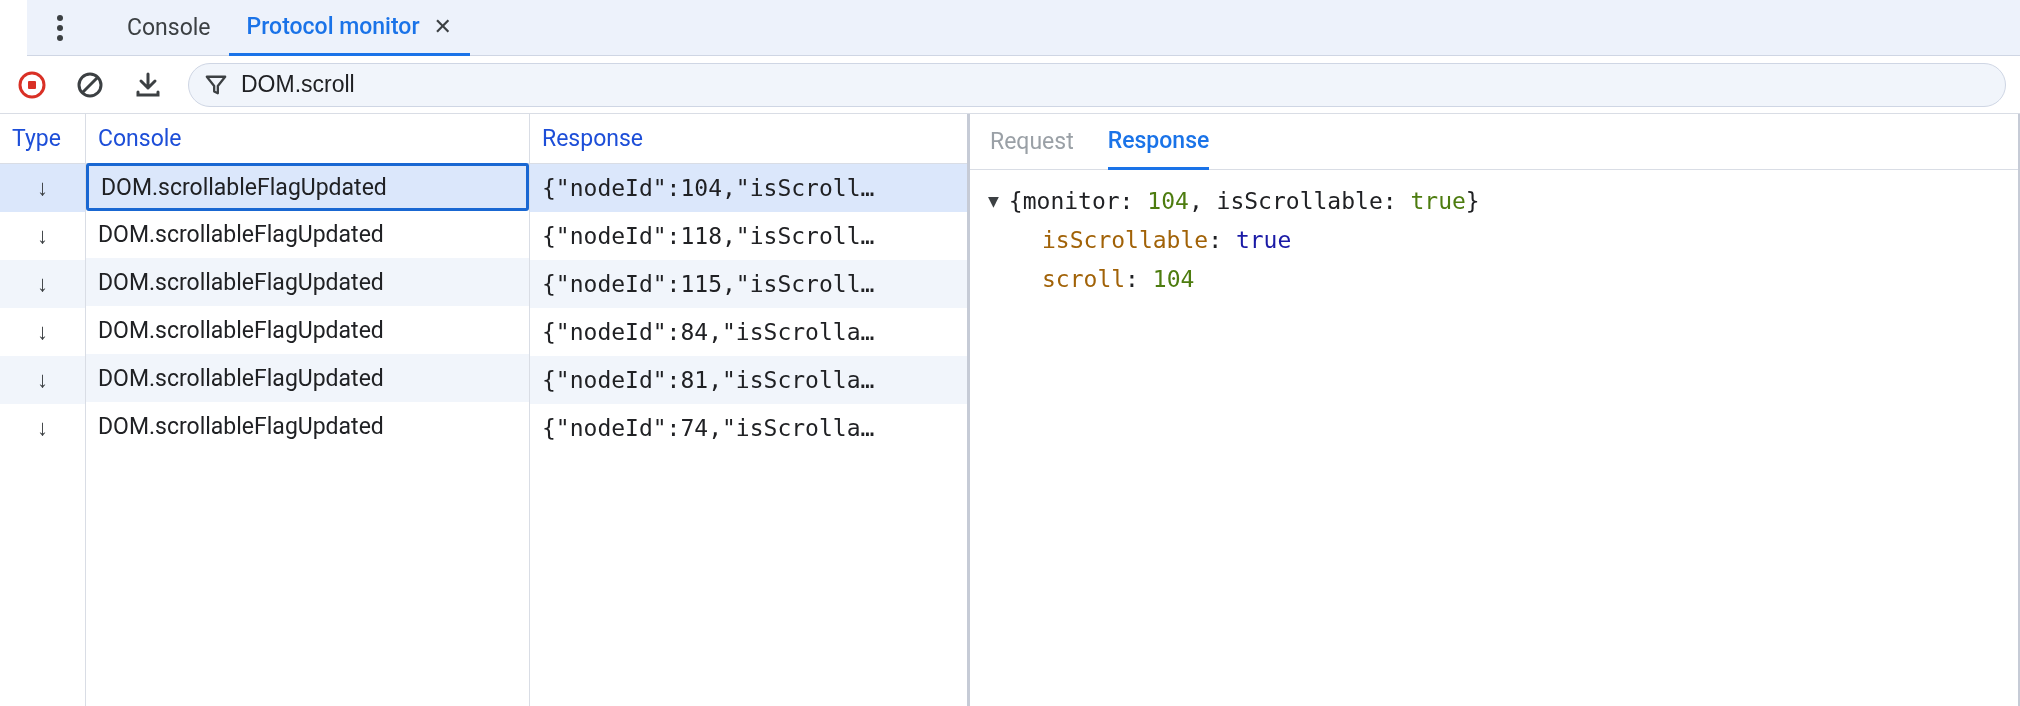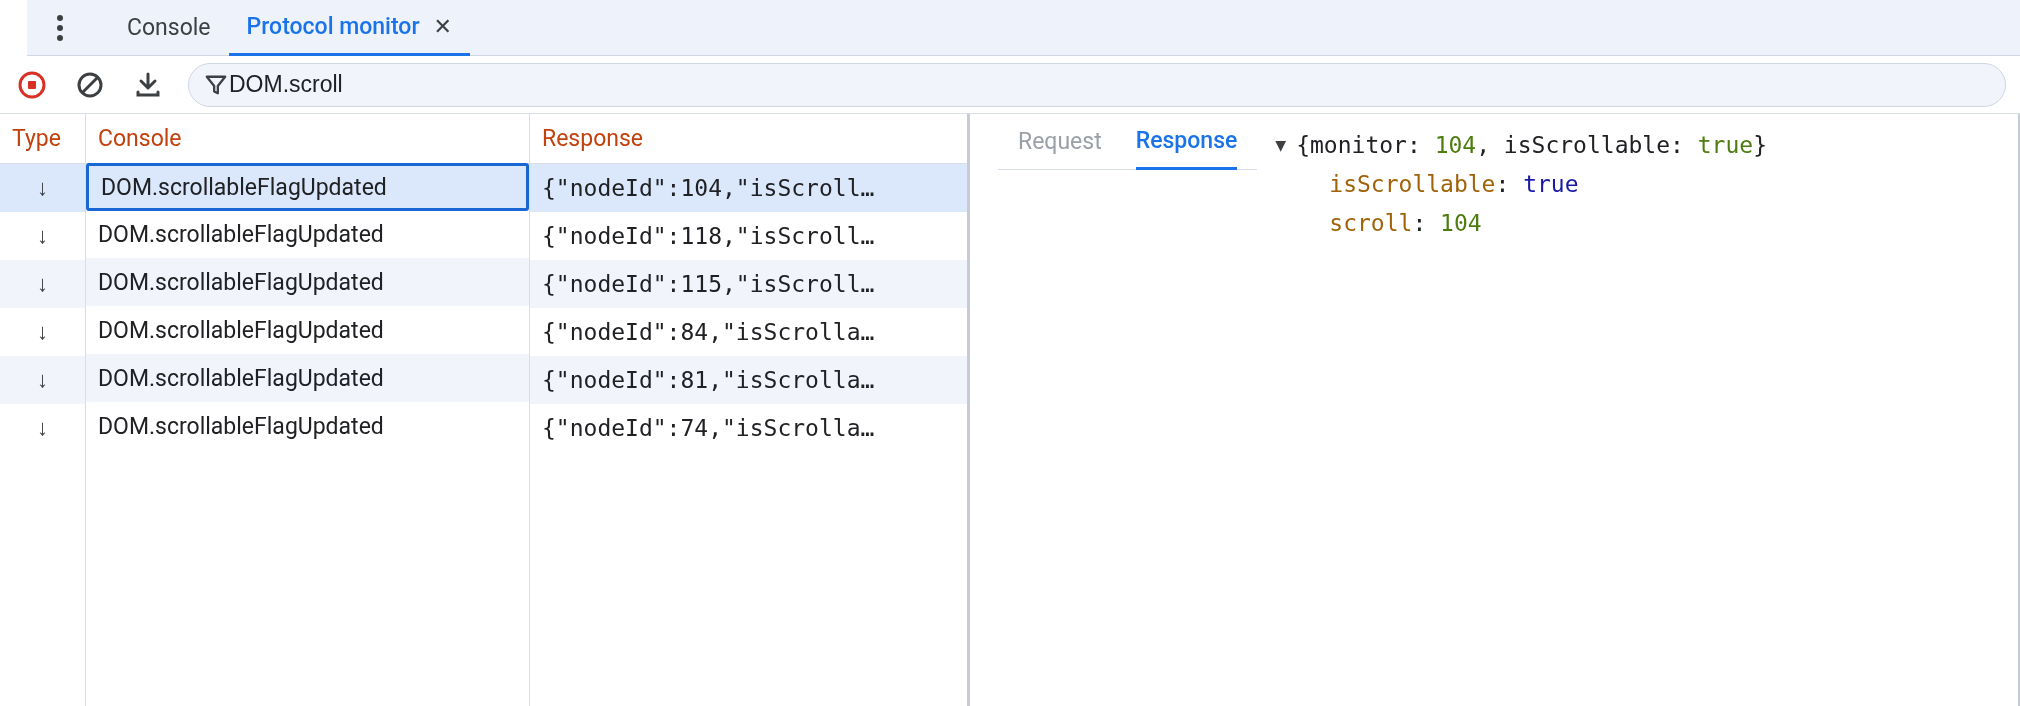--- a/index.html
+++ b/index.html
@@ -63,21 +63,21 @@
     color: #3c4043;
   }
   .filter-wrap {
     flex: 1;
     display: flex; align-items: center;
     height: 44px;
     border: 1px solid #cfd6e4;
     border-radius: 22px;
     background: #f1f5fb;
     padding: 0 16px;
-    gap: 0;
+    gap: 12px;
     color: #3c4043;
   }
   .filter-wrap input {
     flex: 1;
     border: none; outline: none;
     background: transparent;
     font-size: 23px;
     color: #202124;
   }
 
@@ -87,36 +87,35 @@
     height: calc(706px - 56px - 58px);
   }
   .left {
     flex: 0 0 970px;
     display: flex;
     border-right: 3px solid #c6cbd6;
   }
   .right {
     flex: 1;
     display: flex;
-    flex-direction: row;
+    flex-direction: column;
     border-right: 2px solid #c6cbd6;
-    margin-left: 28px;
   }
 
   
   .col-type { width: 86px; border-right: 1px solid #d9dde5; }
   .col-method { flex: 0 0 444px; border-right: 1px solid #d9dde5; }
   .col-response { flex: 1; }
 
   .thead {
     height: 50px;
     display: flex; align-items: center;
     padding: 0 12px;
     border-bottom: 1px solid #d9dde5;
-    color: #c2410c;
+    color: #1d4ed8;
   }
   .thead.type { justify-content: flex-start; }
 
   .rows { }
   .row {
     height: 48px;
     display: flex; align-items: center;
     padding: 0 12px;
     overflow: hidden;
     white-space: nowrap;

